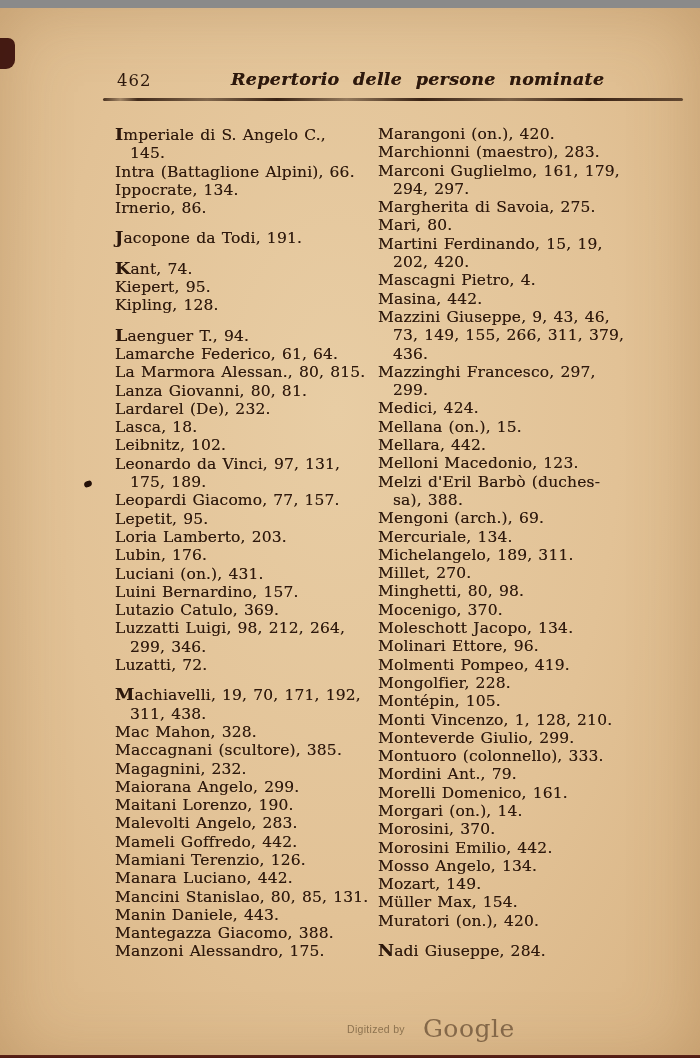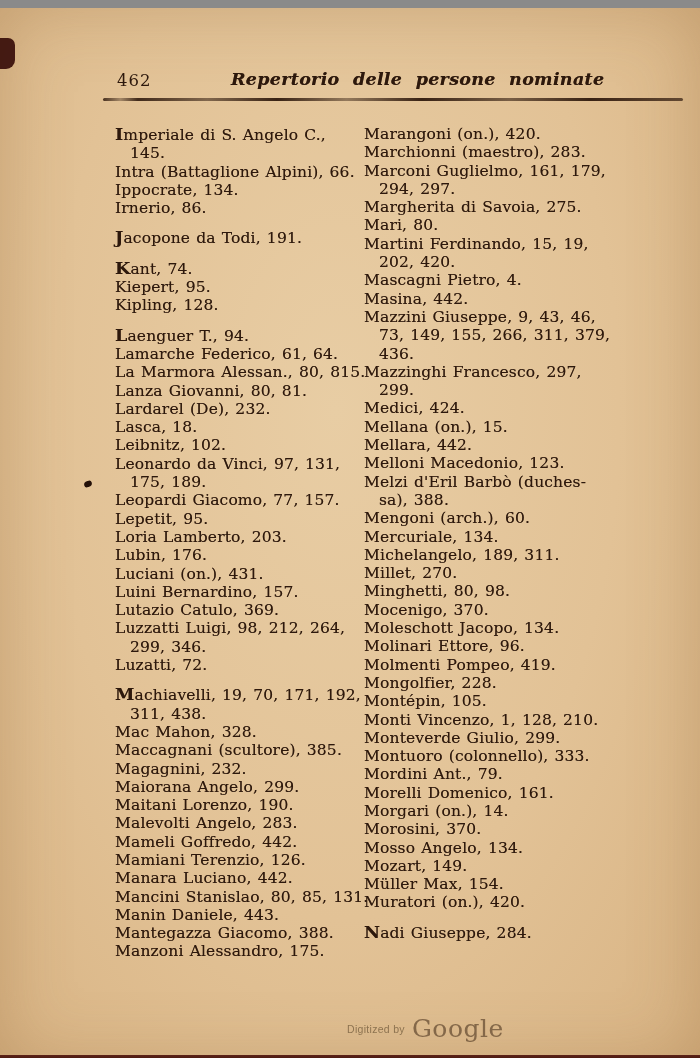--- a/index.html
+++ b/index.html
@@ -29,35 +29,35 @@
     background:linear-gradient(90deg,
       rgba(48,26,13,.85) 0%, rgba(48,26,13,.35) 3%, rgba(48,26,13,.9) 6%,
       rgba(48,26,13,.55) 18%, rgba(48,26,13,.95) 30%, rgba(48,26,13,.45) 42%,
       rgba(48,26,13,.95) 55%, rgba(48,26,13,.6) 70%, rgba(48,26,13,.95) 84%,
       rgba(48,26,13,.7) 100%);
     border-radius:2px;
   }
   
   .columns{
     position:absolute;left:115px;top:117px;
-    display:flex;
+    display:flex;gap:14px;
   }
   .col{font-size:15.5px;line-height:18.3px;word-spacing:1px;letter-spacing:.15px;}
   .col-left{width:249px;}
   .col-right{width:276px;}
   .entry{text-shadow:0 0 .4px rgba(40,20,8,.55);}
   .entry.group-start{margin-top:11px;}
   .col .entry:first-child{margin-top:0;}
   .line{white-space:nowrap;}
   .line.cont{padding-left:15px;}
   .initial{font-weight:700;font-size:17.5px;}
   
   .watermark{
     position:absolute;left:347px;top:1006px;
-    display:flex;align-items:center;gap:7px;
+    display:flex;align-items:center;gap:18px;
   }
   .digitized-label{
     font-family:"Liberation Sans", sans-serif;
     font-size:10.5px;color:#8d7350;letter-spacing:.3px;
   }
   .google-logo{
     font-family:"DejaVu Serif", serif;
     font-size:25px;color:#846849;letter-spacing:.5px;
   }
   
@@ -257,21 +257,21 @@
           <div class="line first">Mellara, 442.</div>
         </div>
         <div class="entry">
           <div class="line first">Melloni Macedonio, 123.</div>
         </div>
         <div class="entry">
           <div class="line first">Melzi d'Eril Barbò (duches-</div>
           <div class="line cont">sa), 388.</div>
         </div>
         <div class="entry">
-          <div class="line first">Mengoni (arch.), 60.</div>
+          <div class="line first">Mengoni (arch.), 69.</div>
         </div>
         <div class="entry">
           <div class="line first">Mercuriale, 134.</div>
         </div>
         <div class="entry">
           <div class="line first">Michelangelo, 189, 311.</div>
         </div>
         <div class="entry">
           <div class="line first">Millet, 270.</div>
         </div>
@@ -309,20 +309,23 @@
           <div class="line first">Mordini Ant., 79.</div>
         </div>
         <div class="entry">
           <div class="line first">Morelli Domenico, 161.</div>
         </div>
         <div class="entry">
           <div class="line first">Morgari (on.), 14.</div>
         </div>
         <div class="entry">
           <div class="line first">Morosini, 370.</div>
+        </div>
+        <div class="entry">
+          <div class="line first">Morosini Emilio, 442.</div>
         </div>
         <div class="entry">
           <div class="line first">Mosso Angelo, 134.</div>
         </div>
         <div class="entry">
           <div class="line first">Mozart, 149.</div>
         </div>
         <div class="entry">
           <div class="line first">Müller Max, 154.</div>
         </div>

